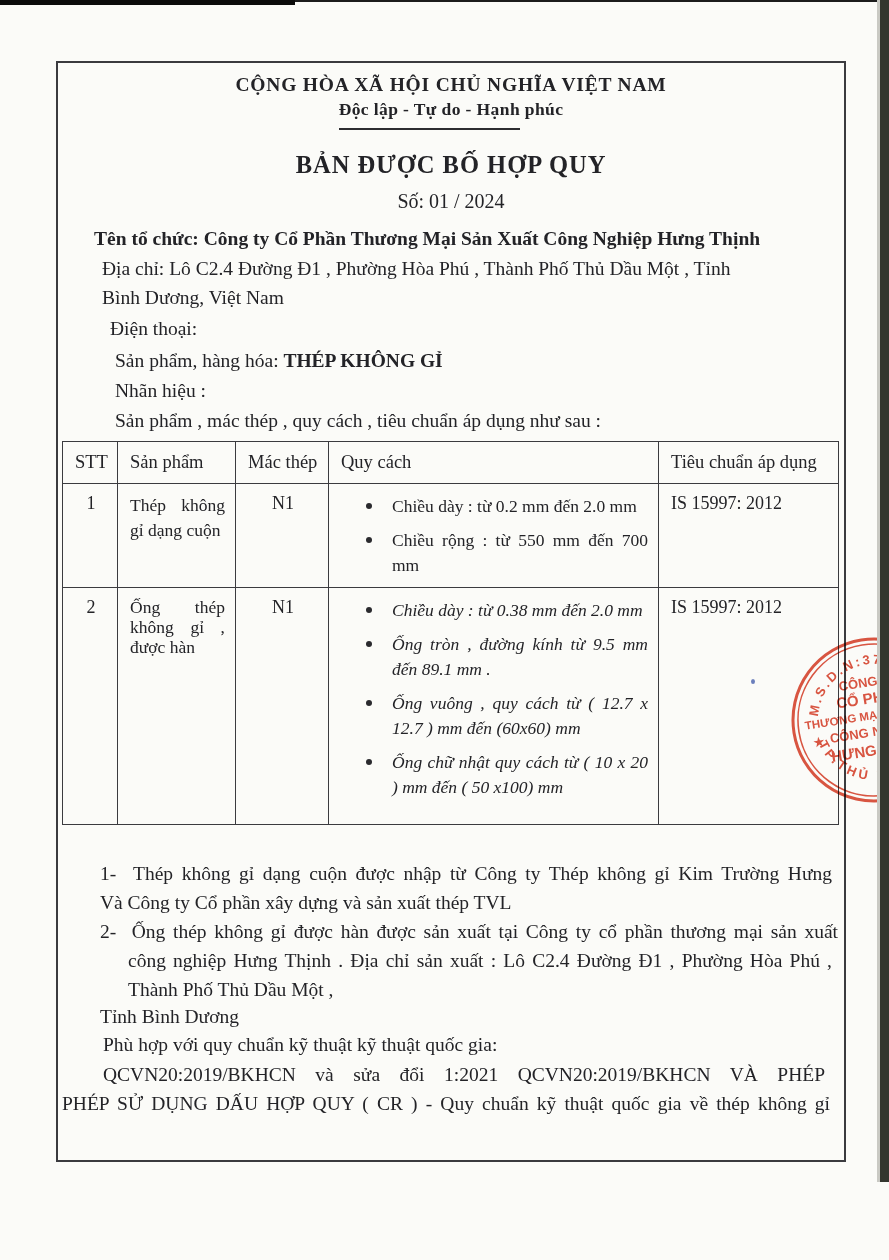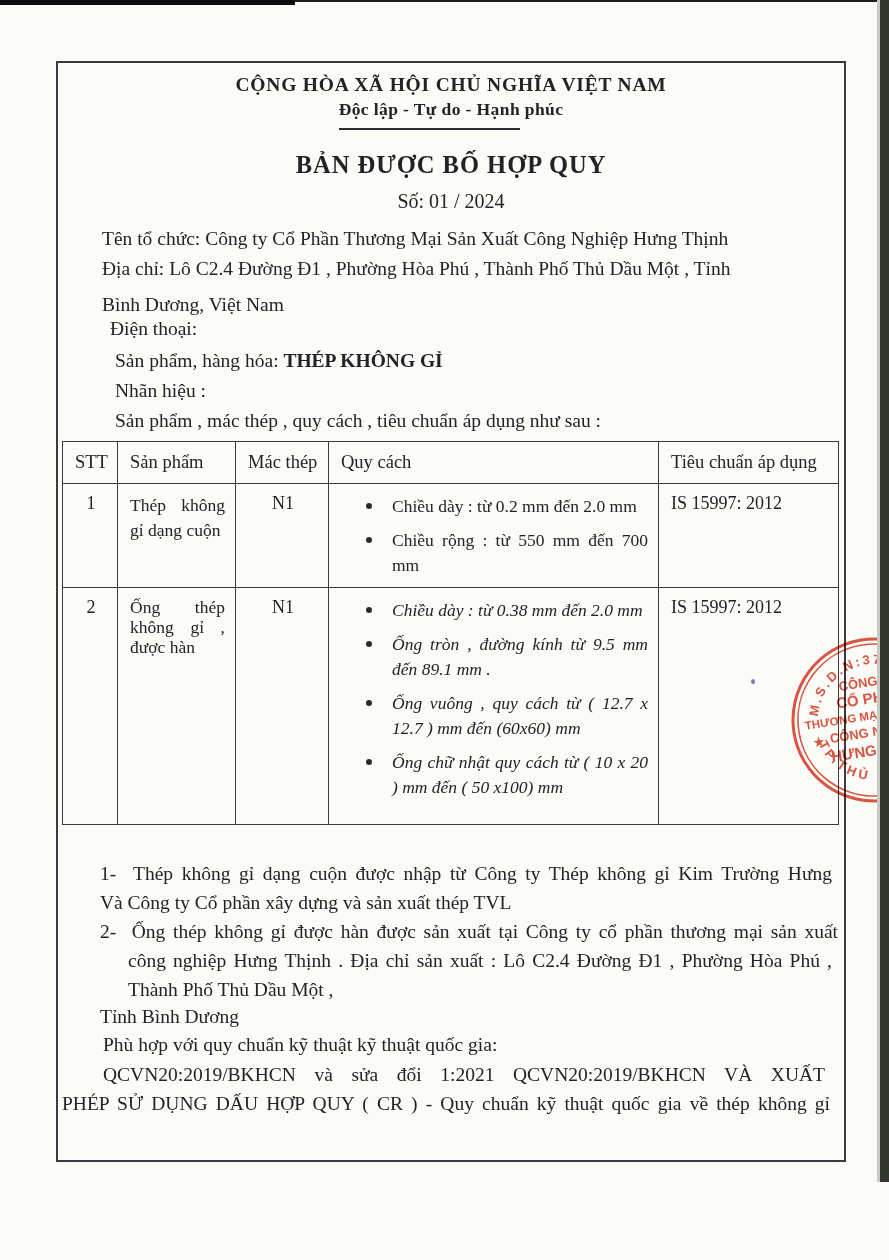--- a/index.html
+++ b/index.html
@@ -63,23 +63,23 @@
   <div class="scan-bar-bottom"></div>
   <div class="ink-speck" style="left:751px;top:679px;"></div>
 
   <div class="frame"></div>
 
   <div class="line centered org">CỘNG HÒA XÃ HỘI CHỦ NGHĨA VIỆT NAM</div>
   <div class="line centered motto"><span class="motto-underline">Độc lập - Tự do - Hạnh</span><span> phúc</span></div>
   <div class="line centered doc-title">BẢN ĐƯỢC BỐ HỢP QUY</div>
   <div class="line centered doc-number">Số: 01 / 2024</div>
 
-  <div class="line" style="left:102px;top:226px;">Tên tổ chức: Công ty Cổ Phần Thương Mại Sản Xuất Công Nghiệp Hưng Thịnh</div>
+  <div class="line" style="left:94px;top:226px;font-weight:bold;">Tên tổ chức: Công ty Cổ Phần Thương Mại Sản Xuất Công Nghiệp Hưng Thịnh</div>
   <div class="line" style="left:102px;top:256px;">Địa chỉ: Lô C2.4 Đường Đ1 , Phường Hòa Phú , Thành Phố Thủ Dầu Một , Tỉnh</div>
-  <div class="line" style="left:102px;top:292px;">Bình Dương, Việt Nam</div>
+  <div class="line" style="left:102px;top:285px;">Bình Dương, Việt Nam</div>
   <div class="line" style="left:102px;top:316px;margin-left:8px;">Điện thoại:</div>
   <div class="line" style="left:115px;top:348px;"><span>Sản phẩm, hàng hóa: </span><b>THÉP KHÔNG GỈ</b></div>
   <div class="line" style="left:115px;top:378px;">Nhãn hiệu :</div>
   <div class="line" style="left:115px;top:408px;">Sản phẩm , mác thép , quy cách , tiêu chuẩn áp dụng như sau :</div>
 
   <table class="spec">
     <colgroup>
       <col style="width:55px">
         <col style="width:118px">
         <col style="width:93px">
@@ -123,21 +123,21 @@
   </tbody>
     </table>
 
   <div class="line just" style="left:100px;top:861px;width:732px;">1-&nbsp; Thép không gỉ dạng cuộn được nhập từ Công ty Thép không gỉ Kim Trường Hưng</div>
   <div class="line" style="left:100px;top:890px;">Và Công ty Cổ phần xây dựng và sản xuất thép TVL</div>
   <div class="line just" style="left:100px;top:919px;width:738px;">2-&nbsp; Ống thép không gỉ được hàn được sản xuất tại Công ty cổ phần thương mại sản xuất</div>
   <div class="line just" style="left:128px;top:948px;width:704px;">công nghiệp Hưng Thịnh . Địa chỉ sản xuất : Lô C2.4 Đường Đ1 , Phường Hòa Phú ,</div>
   <div class="line" style="left:128px;top:977px;">Thành Phố Thủ Dầu Một ,</div>
   <div class="line" style="left:100px;top:1004px;">Tỉnh Bình Dương</div>
   <div class="line" style="left:103px;top:1032px;">Phù hợp với quy chuẩn kỹ thuật kỹ thuật quốc gia:</div>
-  <div class="line just" style="left:103px;top:1062px;width:722px;">QCVN20:2019/BKHCN và sửa đổi 1:2021 QCVN20:2019/BKHCN VÀ XUẤT</div>
+  <div class="line just" style="left:103px;top:1062px;width:722px;">QCVN20:2019/BKHCN và sửa đổi 1:2021 QCVN20:2019/BKHCN VÀ PHÉP</div>
   <div class="line just" style="left:62px;top:1091px;width:768px;">PHÉP SỬ DỤNG DẤU HỢP QUY ( CR ) -  Quy chuẩn kỹ thuật quốc gia về thép không gỉ</div>
 
   <svg class="stamp" viewBox="0 0 240 220">
     <defs>
       <path id="arcTop" d="M 44 106 A 56 56 0 1 1 156 106" fill="none"></path>
       <path id="arcBottom" d="M 40 106 A 60 60 0 0 0 160 106" fill="none"></path>
     </defs>
     <g transform="rotate(-9 100 106)">
       <circle cx="100" cy="106" r="81" fill="none" stroke="#d8432e" stroke-width="3"></circle>
       <circle cx="100" cy="106" r="76" fill="none" stroke="#d8432e" stroke-width="1.6"></circle>

